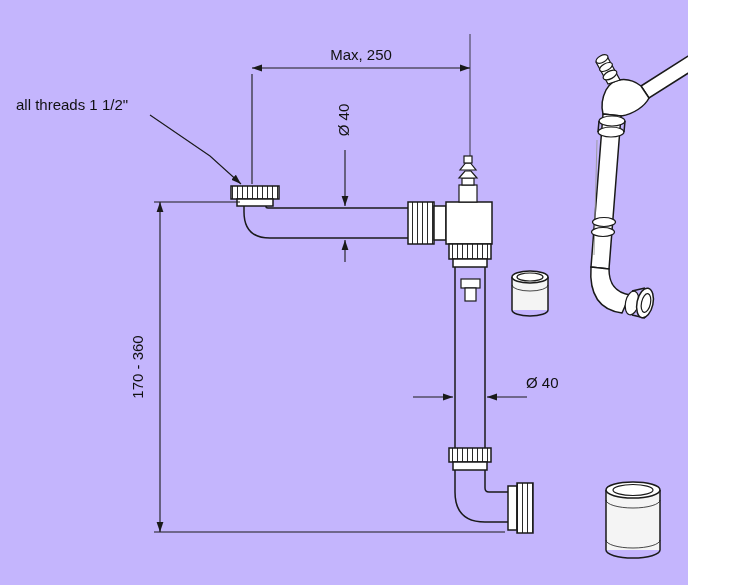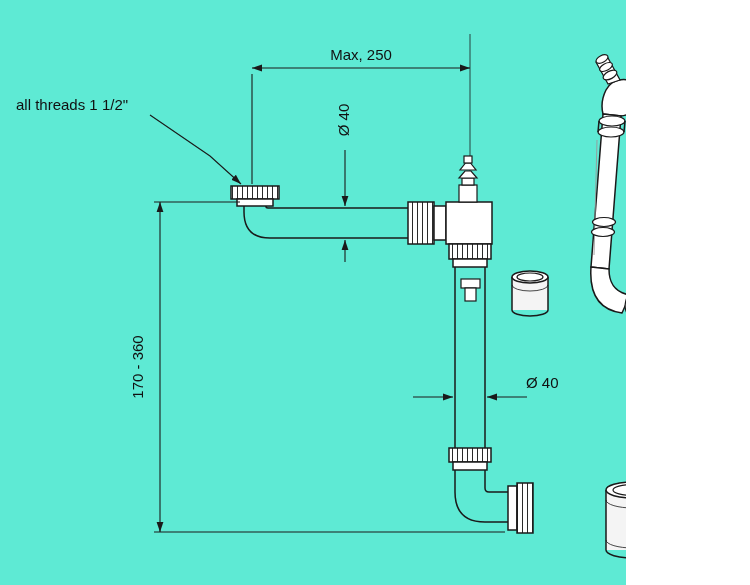--- a/index.html
+++ b/index.html
@@ -1,16 +1,16 @@
 <!DOCTYPE html>
 <html><head>
 <meta charset="utf-8">
 <style>
   html,body{margin:0;padding:0;background:#ffffff;}
-  .stage{width:626px;height:585px;position:relative;background:#5eead4;overflow:hidden;}
+  .stage{width:688px;height:585px;position:relative;background:#c4b5fd;overflow:hidden;}
   svg text{font-family:"Liberation Sans",sans-serif;font-size:15px;fill:#111;}
   .dim{stroke:#1a1a1a;stroke-width:1.1;fill:none;}
   .thin{stroke:#1a1a1a;stroke-width:0.8;fill:none;}
   .pipe{stroke:#1a1a1a;stroke-width:1.5;fill:none;}
   .pipef{stroke:#1a1a1a;stroke-width:1.5;fill:#ffffff;}
   .pipefl{stroke:#1a1a1a;stroke-width:1.2;fill:#ffffff;}
   .shade{stroke:#999999;stroke-width:0.9;fill:none;}
 </style>
 </head>
 <body>

